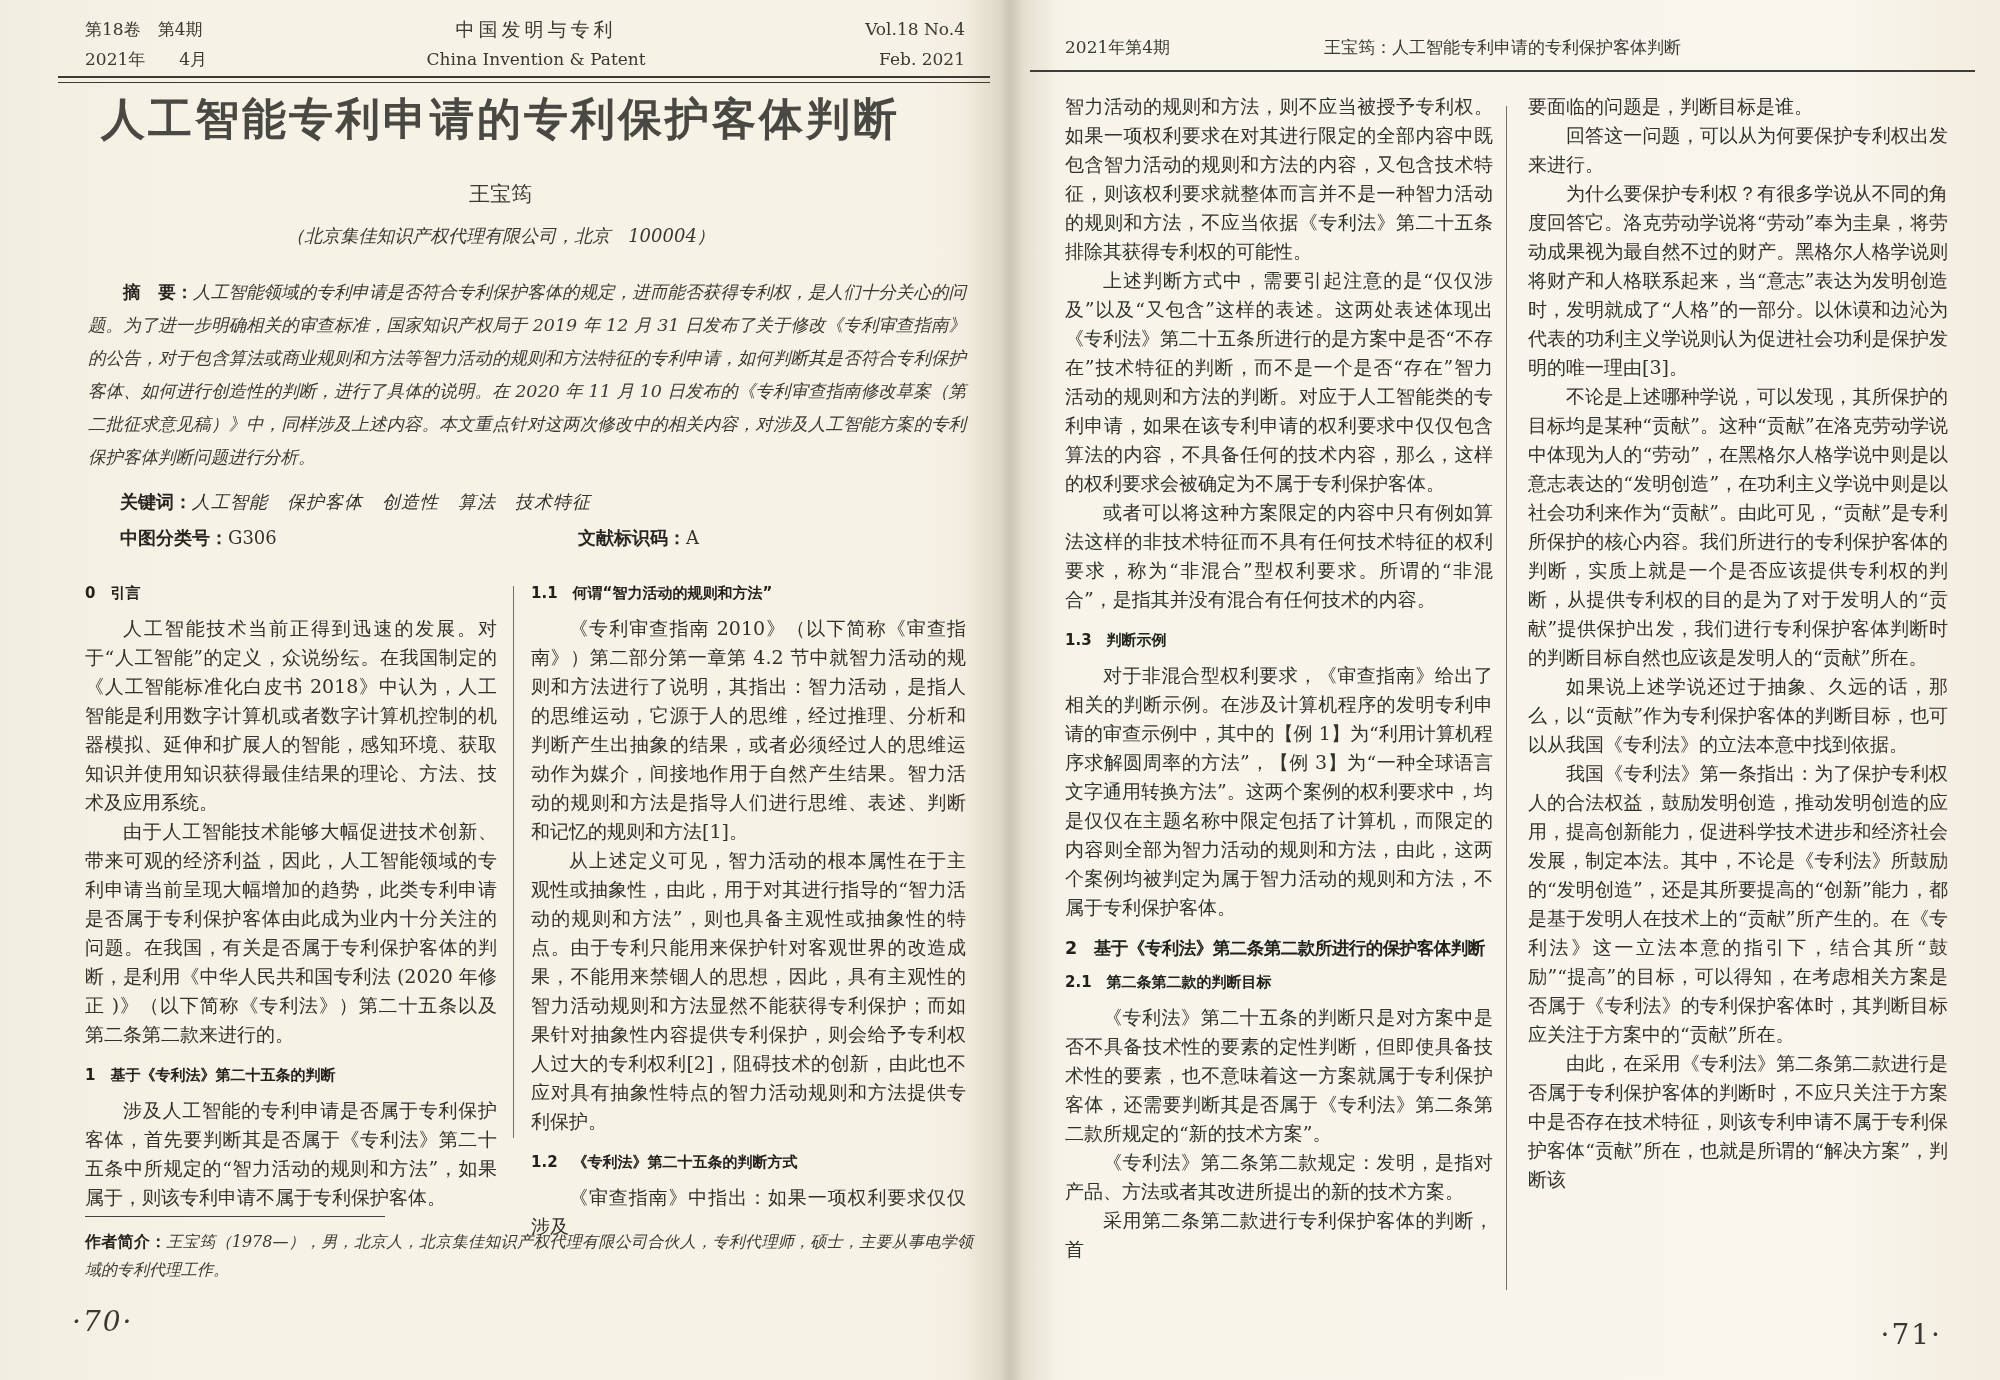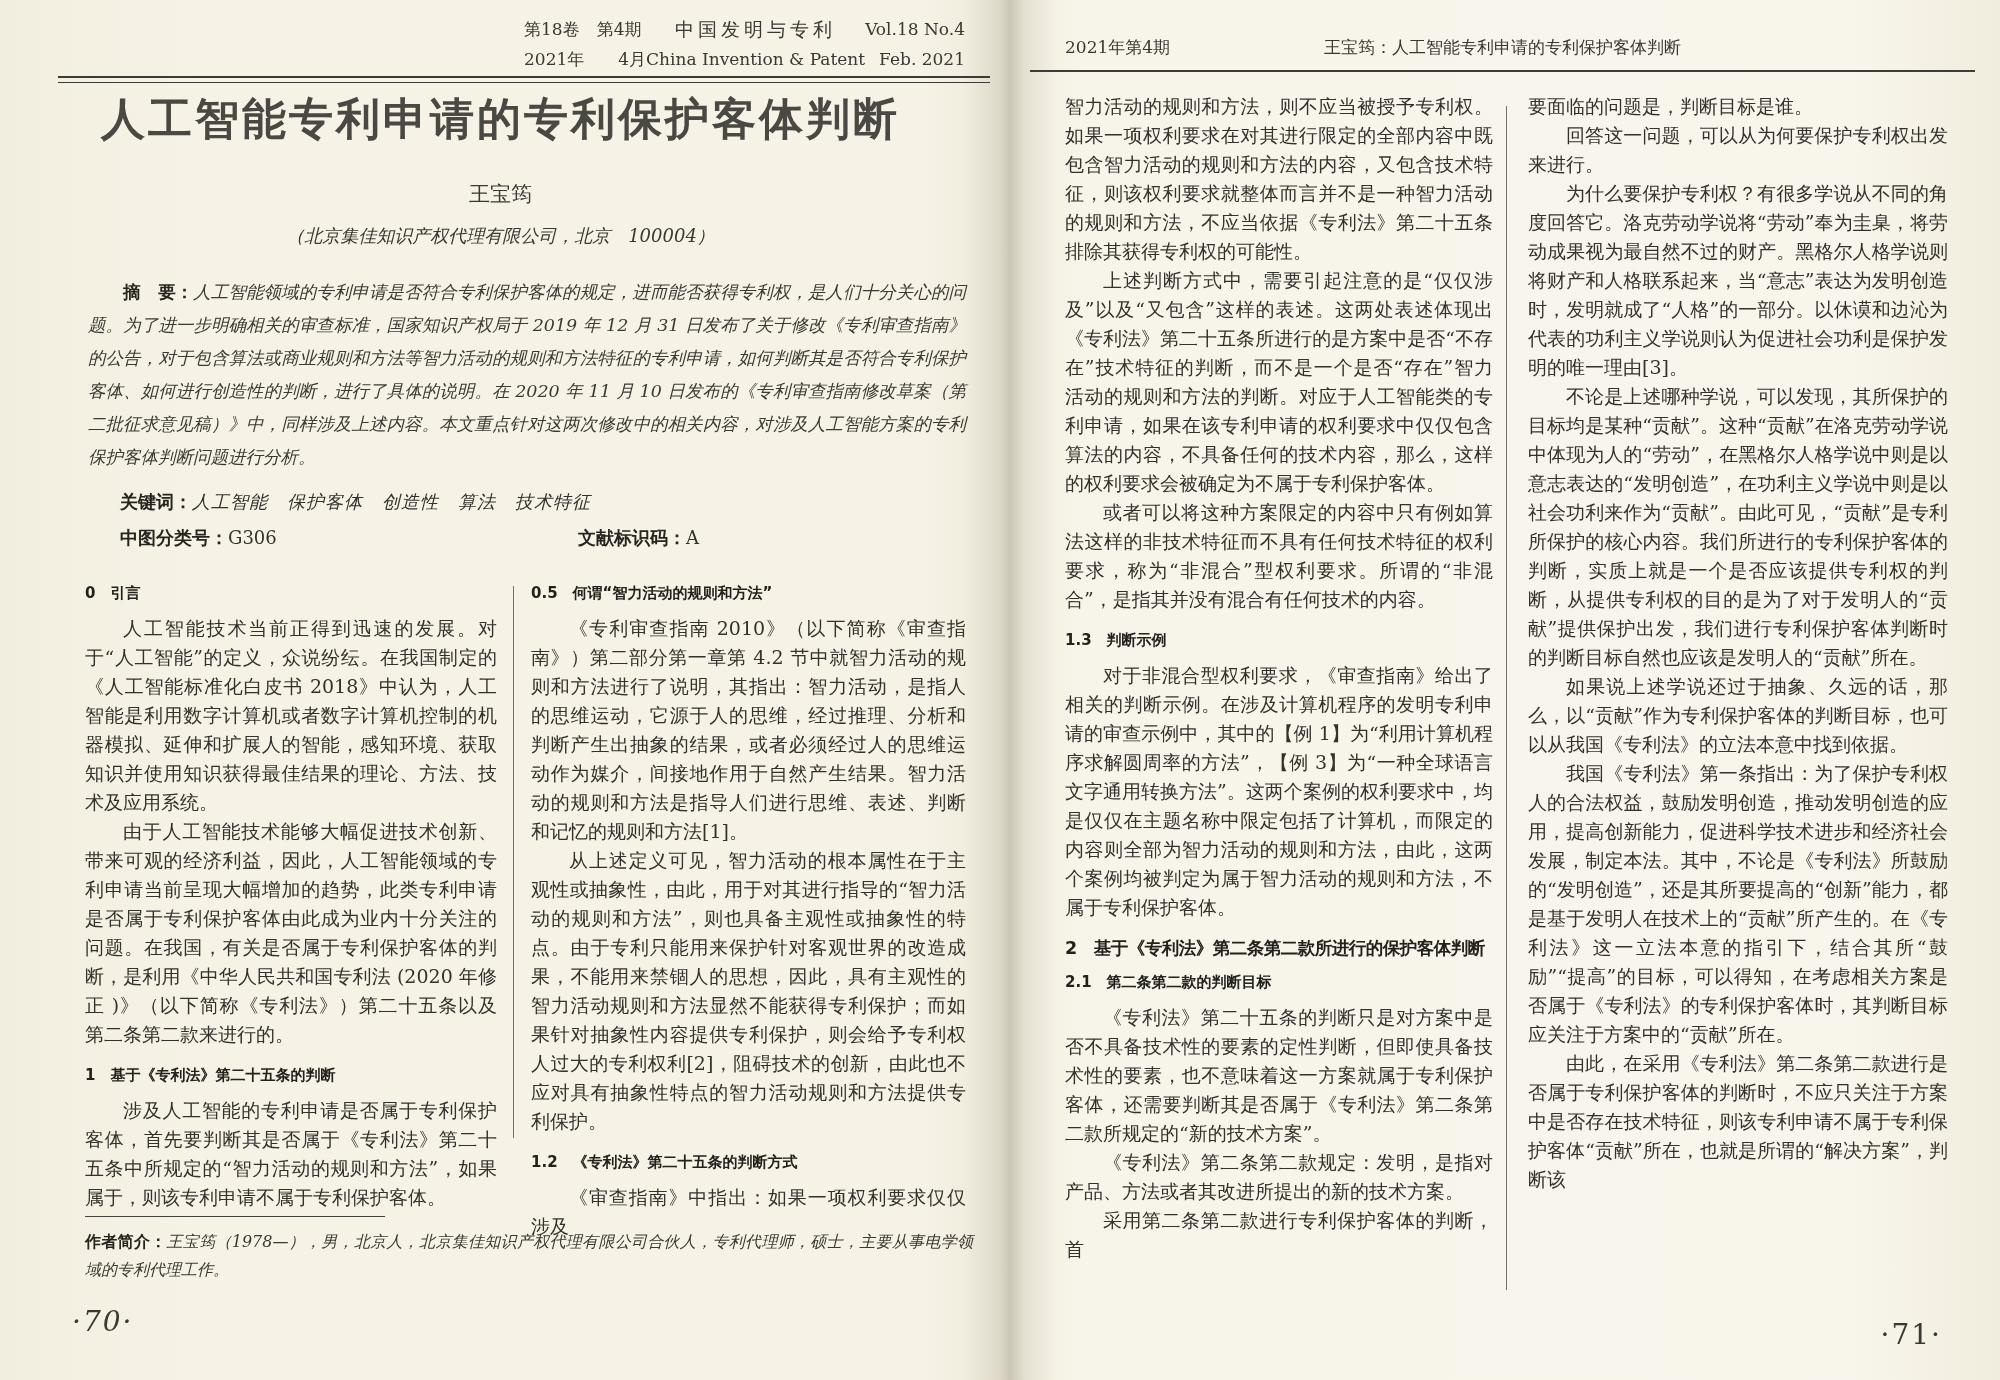--- a/index.html
+++ b/index.html
@@ -10,21 +10,21 @@
     font-family:"DejaVu Serif","Liberation Serif",serif;
     color:#33312c;
   }
   .page { position:absolute; top:0; height:1380px; width:1000px; }
   .page.left  { left:0;    background:linear-gradient(90deg,#f2eedf 0%,#f6f2e6 20%,#f6f2e6 92%,#eee9d9 100%); }
   .page.right { left:1000px; background:linear-gradient(90deg,#eeead9 0%,#f7f4ea 8%,#f8f5ec 85%,#f1ecdd 100%); }
   .gutter { position:absolute; left:965px; top:0; width:90px; height:1380px; z-index:5;
     background:linear-gradient(90deg, rgba(80,70,48,0) 0%, rgba(80,70,48,0.10) 38%, rgba(55,47,30,0.20) 50%, rgba(80,70,48,0.08) 66%, rgba(80,70,48,0) 100%); }
 
   
-  .lp-header { position:absolute; top:14px; left:85px; width:880px; display:flex; justify-content:flex-end; font-size:17px; line-height:30px; color:#3a3833; }
+  .lp-header { position:absolute; top:14px; left:85px; width:880px; display:flex; justify-content:space-between; font-size:17px; line-height:30px; color:#3a3833; }
   .hdr-center { text-align:center; }
   .hdr-center .jcn { font-size:19px; letter-spacing:4px; }
   .hdr-center .jen { font-size:17px; }
   .hdr-right { text-align:right; }
   .double-rule { position:absolute; top:76px; left:58px; width:932px; height:4px;
     border-top:2px solid #3c3a36; border-bottom:1.5px solid #3c3a36; }
   .single-rule { position:absolute; top:70px; left:30px; width:945px; border-top:2.5px solid #3e3c38; }
 
   
   .title { position:absolute; top:90px; left:48px; width:905px; margin:0; text-align:center;
@@ -109,21 +109,21 @@
       <h3 class="h first">0　引言</h3>
       <p class="p">人工智能技术当前正得到迅速的发展。对于“人工智能”的定义，众说纷纭。在我国制定的《人工智能标准化白皮书 2018》中认为，人工智能是利用数字计算机或者数字计算机控制的机器模拟、延伸和扩展人的智能，感知环境、获取知识并使用知识获得最佳结果的理论、方法、技术及应用系统。</p>
       <p class="p">由于人工智能技术能够大幅促进技术创新、带来可观的经济利益，因此，人工智能领域的专利申请当前呈现大幅增加的趋势，此类专利申请是否属于专利保护客体由此成为业内十分关注的问题。在我国，有关是否属于专利保护客体的判断，是利用《中华人民共和国专利法 (2020 年修正 )》（以下简称《专利法》）第二十五条以及第二条第二款来进行的。</p>
       <h3 class="h">1　基于《专利法》第二十五条的判断</h3>
       <p class="p">涉及人工智能的专利申请是否属于专利保护客体，首先要判断其是否属于《专利法》第二十五条中所规定的“智力活动的规则和方法”，如果属于，则该专利申请不属于专利保护客体。</p>
     </div>
 
     <div class="col-divider lp-div"></div>
 
     <div class="col lp-col2">
-      <h3 class="h first">0.5　何谓“智力活动的规则和方法”</h3>
+      <h3 class="h first">1.1　何谓“智力活动的规则和方法”</h3>
       <p class="p">《专利审查指南 2010》（以下简称《审查指南》）第二部分第一章第 4.2 节中就智力活动的规则和方法进行了说明，其指出：智力活动，是指人的思维运动，它源于人的思维，经过推理、分析和判断产生出抽象的结果，或者必须经过人的思维运动作为媒介，间接地作用于自然产生结果。智力活动的规则和方法是指导人们进行思维、表述、判断和记忆的规则和方法[1]。</p>
       <p class="p">从上述定义可见，智力活动的根本属性在于主观性或抽象性，由此，用于对其进行指导的“智力活动的规则和方法”，则也具备主观性或抽象性的特点。由于专利只能用来保护针对客观世界的改造成果，不能用来禁锢人的思想，因此，具有主观性的智力活动规则和方法显然不能获得专利保护；而如果针对抽象性内容提供专利保护，则会给予专利权人过大的专利权利[2]，阻碍技术的创新，由此也不应对具有抽象性特点的智力活动规则和方法提供专利保护。</p>
       <h3 class="h">1.2　《专利法》第二十五条的判断方式</h3>
       <p class="p">《审查指南》中指出：如果一项权利要求仅仅涉及</p>
     </div>
 
     <div class="fn-rule"></div>
     <p class="footnote kai"><span class="blabel">作者简介：</span><span>王宝筠（1978—），男，北京人，北京集佳知识产权代理有限公司合伙人，专利代理师，硕士，主要从事电学领域的专利代理工作。</span></p>
 
     <div class="pageno pl">·70·</div>

